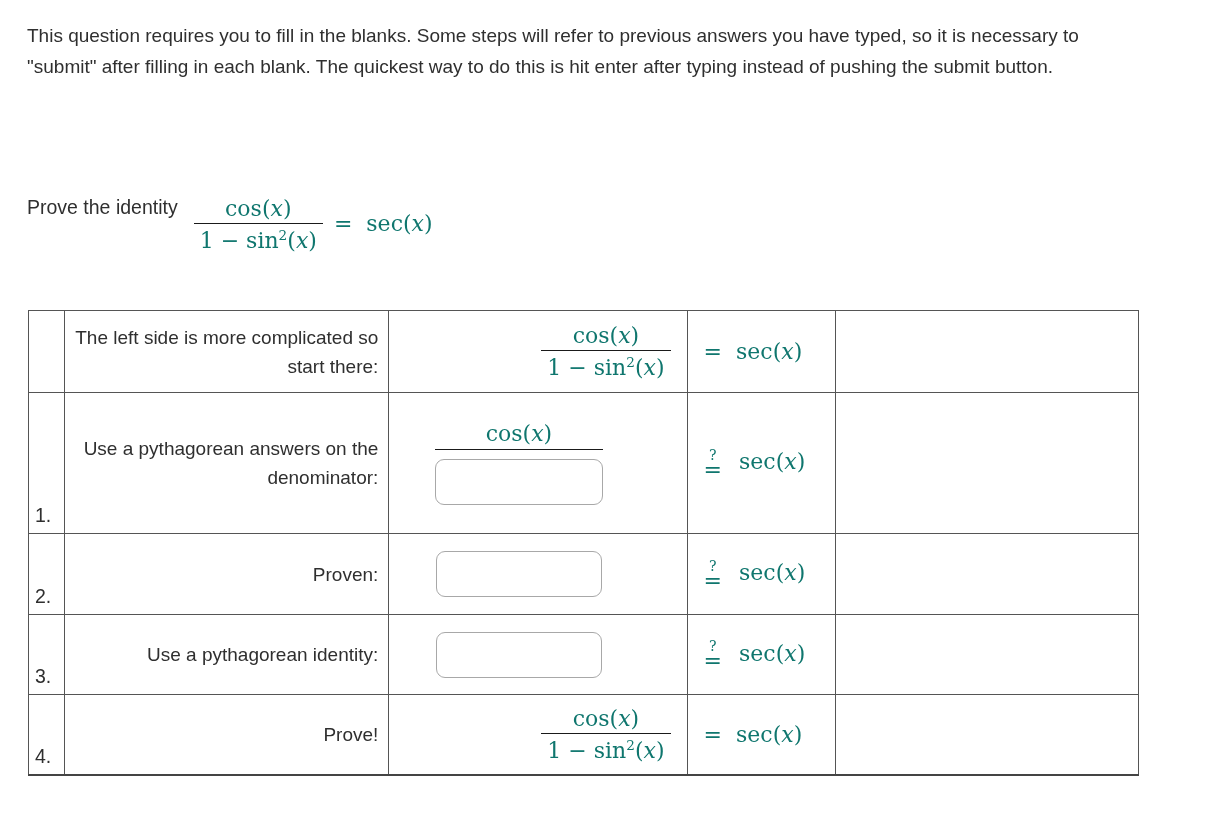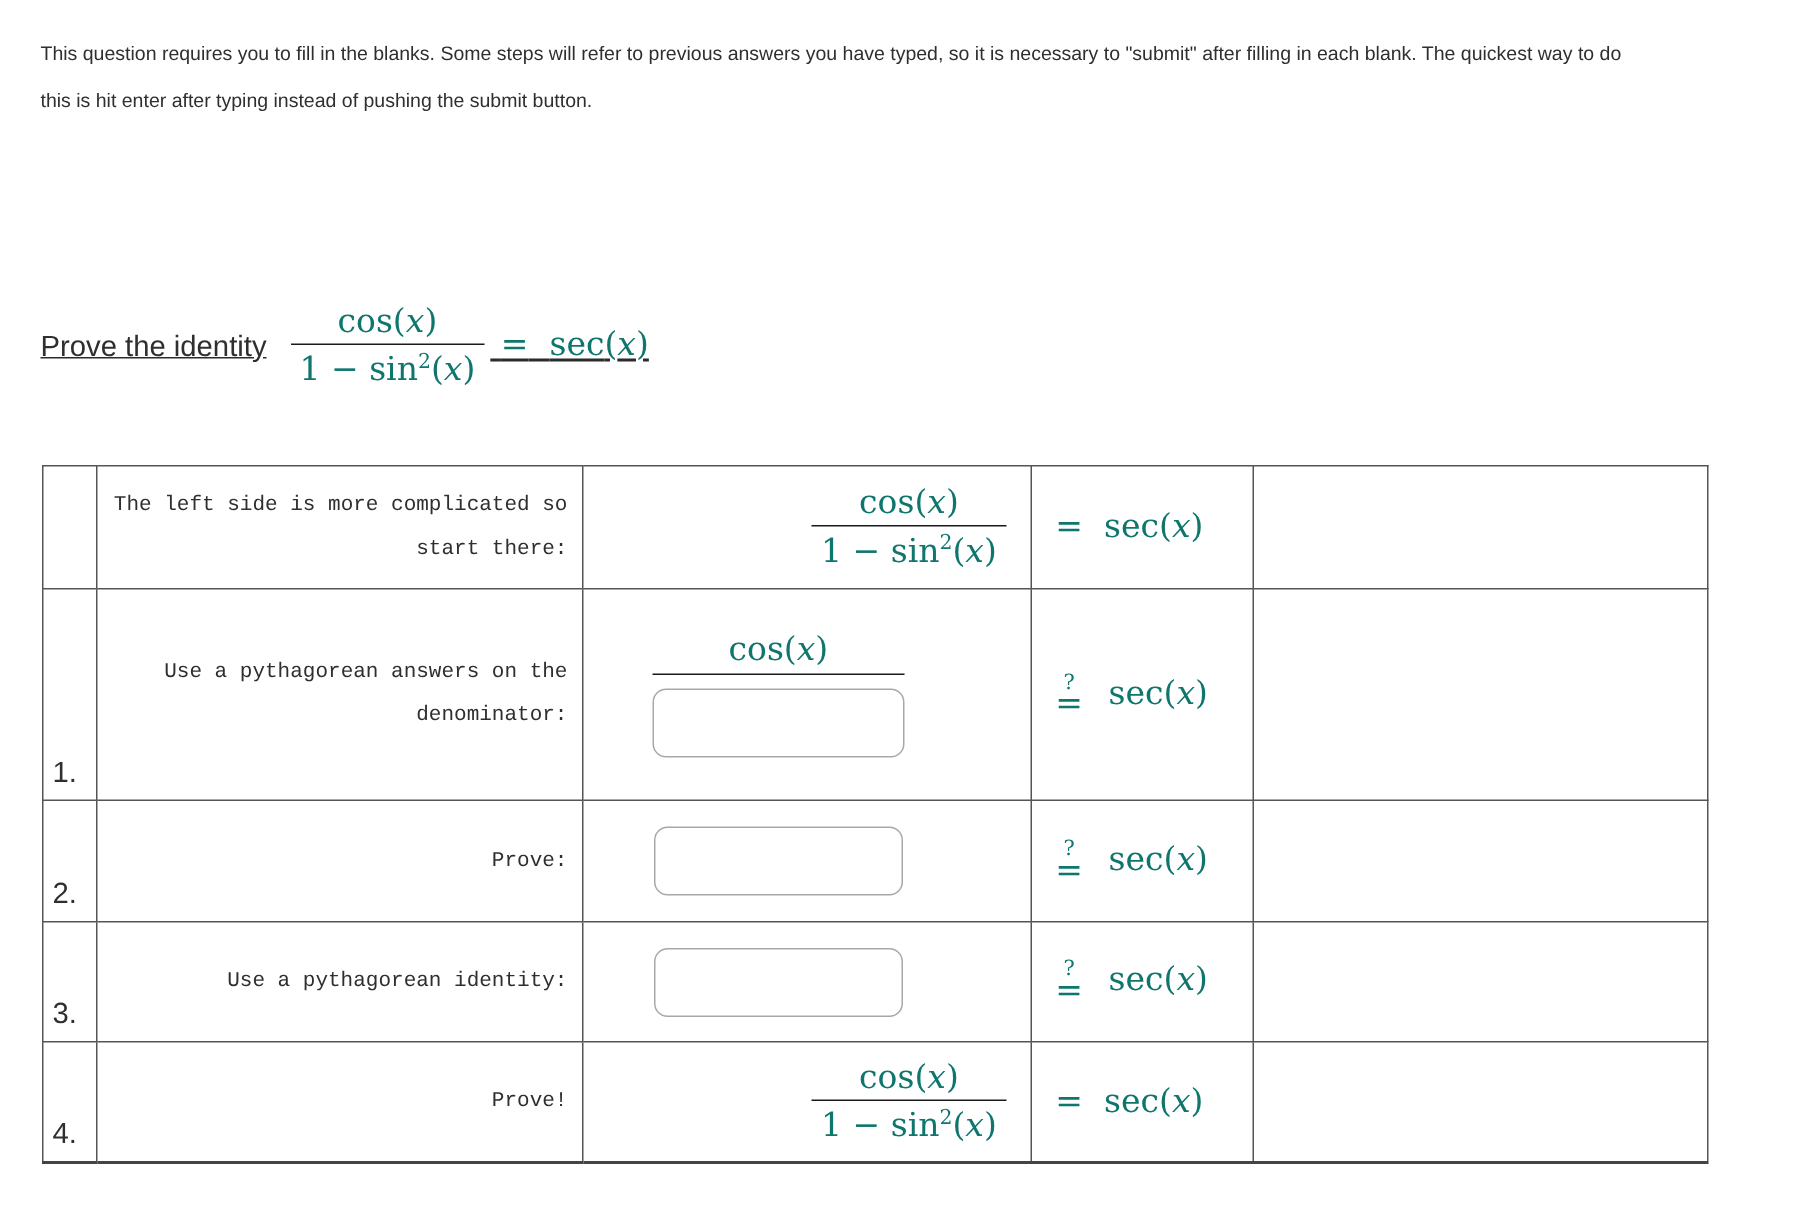--- a/index.html
+++ b/index.html
@@ -15,34 +15,33 @@
     position: relative;
     overflow: hidden;
   }
 
   
   .intro {
     position: absolute;
     left: 27px;
     top: 20px;
     width: 1060px;
-    font-size: 13px;
+    font-size: 19px;
     line-height: 31px;
     color: #2f2f2f;
   }
 
   
   .prompt-row {
     position: absolute;
     left: 27px;
     top: 196px;
     display: flex;
-    align-items: center;
+    align-items: flex-start;
     height: 70px;
-    text-decoration: underline;
   }
   .prompt-label {
     font-size: 19.5px;
     color: #2f2f2f;
     margin-right: 12px;
   }
 
   
   .math {
     font-family: "DejaVu Serif", "Liberation Serif", serif;
@@ -124,25 +123,24 @@
 
   td.num-cell {
     vertical-align: bottom;
     text-align: left;
     font-size: 19.5px;
     padding: 0 0 6px 6px;
     color: #2f2f2f;
   }
   td.label-cell {
     text-align: right;
-    font-size: 14px;
+    font-size: 19px;
     line-height: 29px;
     padding: 6px 10px 6px 8px;
     color: #2f2f2f;
-    font-family: Liberation Mono, monospace;
   }
   td.expr-cell {
     text-align: right;
     padding: 8px 12px 8px 8px;
   }
   td.expr-cell.center {
     text-align: center;
     padding-right: 46px;
   }
   td.rel-cell {
@@ -254,21 +252,21 @@
             <span class="eq">=</span>
           </span>
           <span><span>sec</span><span class="paren">(</span><span class="var">x</span><span class="paren">)</span></span>
         </span>
       </td>
       <td class="blank-cell"></td>
     </tr>
 
     <tr class="row-h2">
       <td class="num-cell">2.</td>
-      <td class="label-cell">Prove:</td>
+      <td class="label-cell">Proven:</td>
       <td class="expr-cell center">
         <input class="answer-box wide" type="text" value="" style="">
       </td>
       <td class="rel-cell">
         <span class="math">
           <span class="qeq">
             <span class="q">?</span>
             <span class="eq">=</span>
           </span>
           <span><span>sec</span><span class="paren">(</span><span class="var">x</span><span class="paren">)</span></span>

